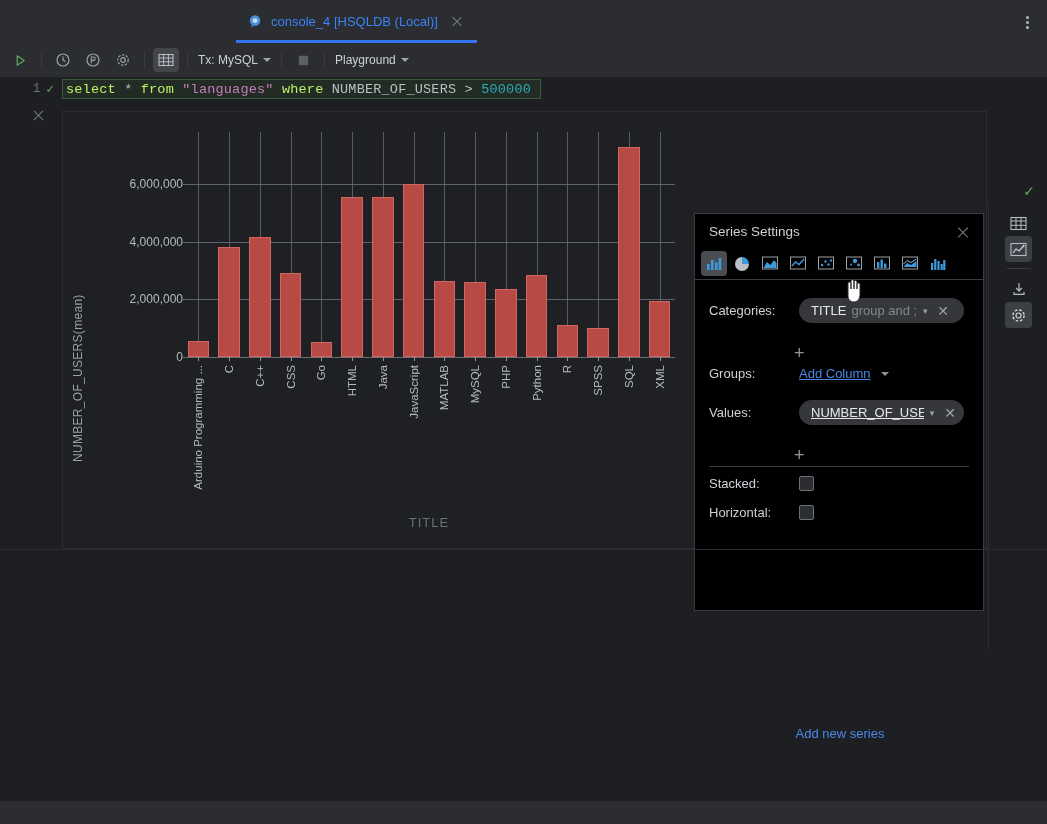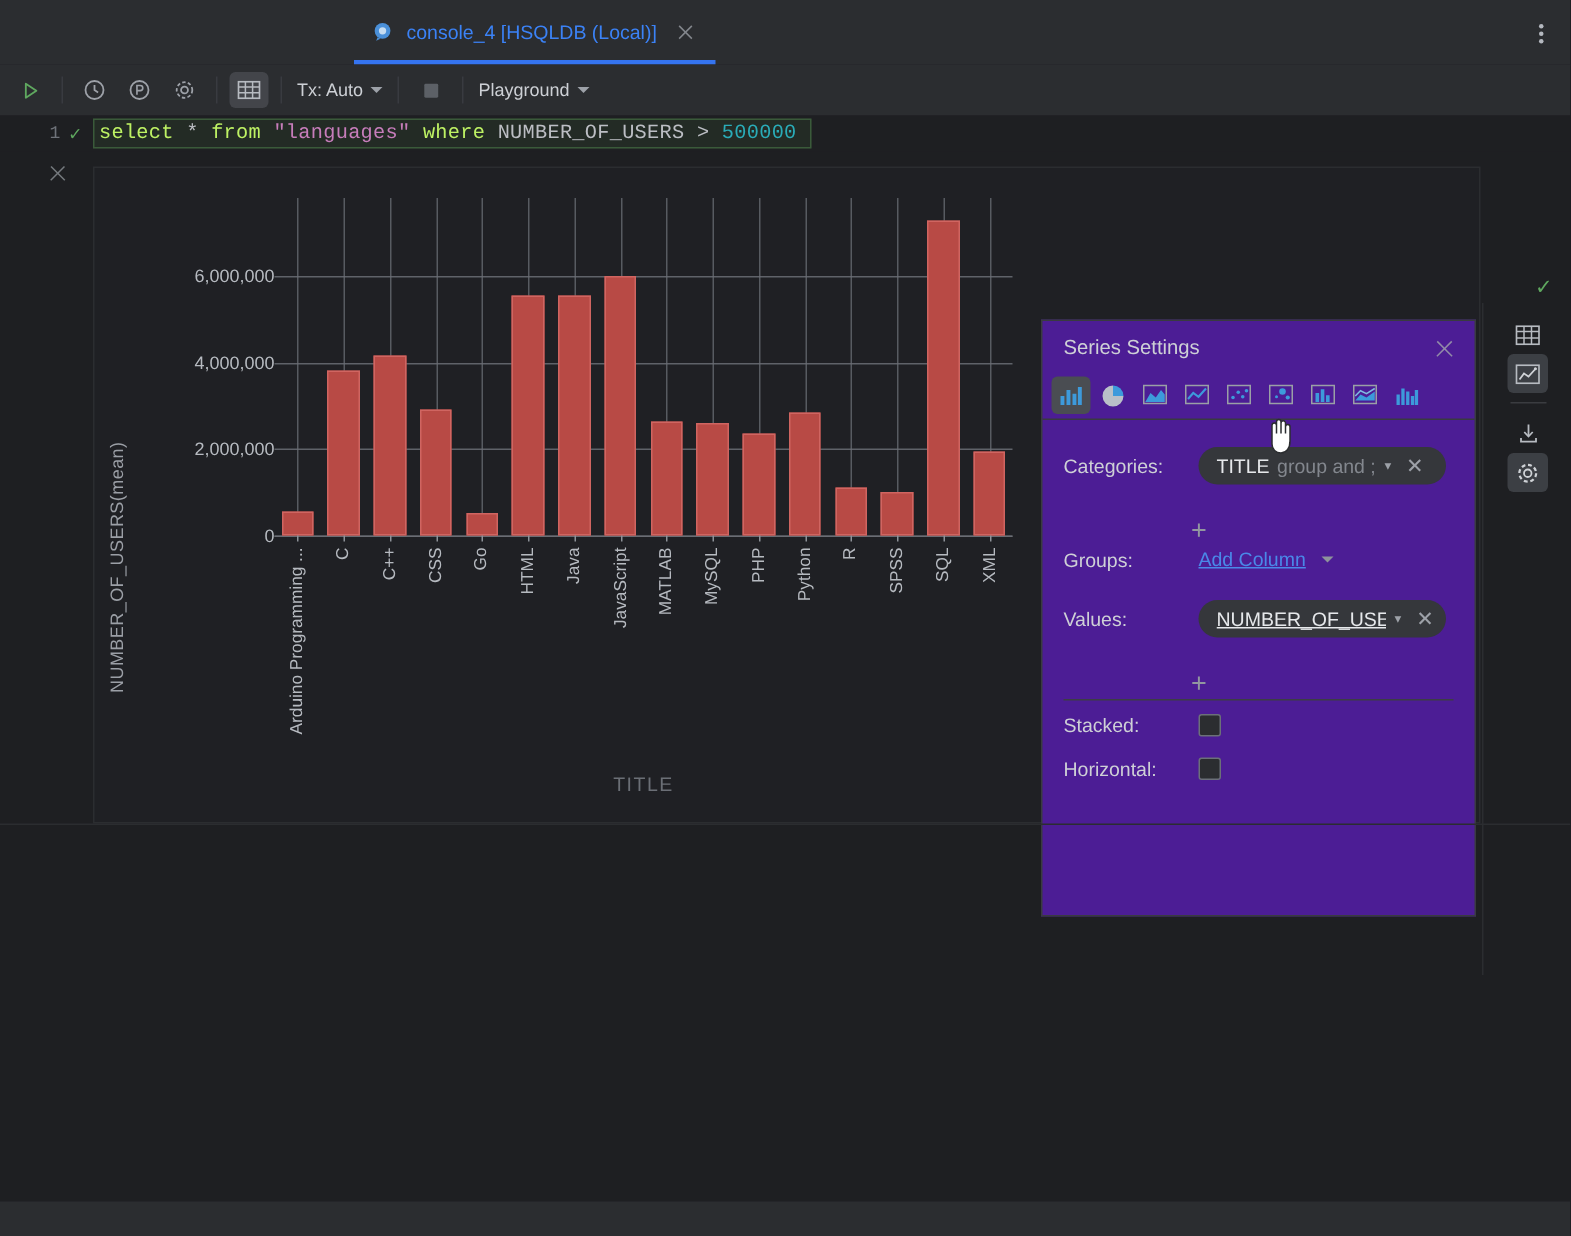--- a/index.html
+++ b/index.html
@@ -74,21 +74,21 @@
   .grid-h{position:absolute;height:1px;background:#6b6f76;opacity:.85;}
   .grid-v{position:absolute;width:1px;background:#6b6f76;opacity:.75;}
   .bar{position:absolute;background:#b84a45;border:1px solid #d06561;box-sizing:border-box;}
   .xtick{position:absolute;font-size:11.5px;color:#b6bac0;white-space:nowrap;
          writing-mode:vertical-rl;transform:rotate(180deg);}
   .tickmark{position:absolute;width:1px;height:4px;background:#8d9198;}
   .xtitle{position:absolute;width:100%;text-align:center;font-size:13px;color:#6b6f76;
           letter-spacing:1px;}
 
   
-  .panel{position:absolute;left:694px;top:112px;width:290px;height:398px;background:#4c1d95;
+  .panel{position:absolute;left:694px;top:112px;width:290px;height:398px;background:#000000;
          border:1px solid #393b40;box-sizing:border-box;}
   .ptitle{position:absolute;left:14px;top:10px;font-size:13.5px;color:#ced0d6;}
   .pclose{position:absolute;right:12px;top:11px;width:15px;height:15px;opacity:.8;}
   .pclose::before,.pclose::after{content:"";position:absolute;left:0;top:7px;width:14px;height:1.3px;
         background:#a3a7ad;}
   .pclose::before{transform:rotate(45deg);} .pclose::after{transform:rotate(-45deg);}
   .typerow{position:absolute;left:0;top:33px;width:288px;height:33px;display:flex;align-items:center;
            padding-left:6px;box-sizing:border-box;gap:2px;border-bottom:1px solid #393b40;}
   .cticon{width:26px;height:25px;display:flex;align-items:center;justify-content:center;border-radius:4px;}
   .cticon.sel{background:#4a4d52;}
@@ -177,21 +177,21 @@
       <svg width="16" height="14" viewBox="0 0 16 14">
           <rect x="1" y="1.5" width="14" height="11" fill="none" stroke="#b7bbc1" stroke-width="1.1"></rect>
           <line x1="1" y1="5" x2="15" y2="5" stroke="#b7bbc1" stroke-width="1"></line>
           <line x1="1" y1="8.8" x2="15" y2="8.8" stroke="#b7bbc1" stroke-width="1"></line>
           <line x1="5.6" y1="1.5" x2="5.6" y2="12.5" stroke="#b7bbc1" stroke-width="1"></line>
           <line x1="10.4" y1="1.5" x2="10.4" y2="12.5" stroke="#b7bbc1" stroke-width="1"></line>
         </svg>
     </div>
     <div class="tsep"></div>
     <div class="tlabel">
-      <span>Tx: Auto</span>
+      <span>Tx: MySQL</span>
       <span class="chev"></span>
     </div>
     <div class="tsep"></div>
     <div class="tbtn">
       <svg width="13" height="13" viewBox="0 0 14 14">
           <rect x="2" y="2" width="10" height="10" rx="1" fill="#5c6066"></rect>
         </svg>
     </div>
     <div class="tsep"></div>
     <div class="tlabel">
@@ -413,20 +413,23 @@
 
       <div class="frow" style="left:14px;top:262px;">
         <span class="flab" style="width:90px;">Stacked:</span>
         <span class="cbox"></span>
       </div>
       <div class="frow" style="left:14px;top:291px;">
         <span class="flab" style="width:90px;">Horizontal:</span>
         <span class="cbox"></span>
       </div>
 
+      <div class="addnew">
+        <span class="link" style="text-decoration:none;">Add new series</span>
+      </div>
     </div>
 
     <div class="edge">
       <div class="ebtn" style="top:8px;">
         <svg width="17" height="15" viewBox="0 0 17 15">
             <rect x="1" y="1.5" width="15" height="12" fill="none" stroke="#b7bbc1" stroke-width="1.1"></rect>
             <line x1="1" y1="5" x2="16" y2="5" stroke="#b7bbc1" stroke-width="1"></line>
             <line x1="1" y1="9.3" x2="16" y2="9.3" stroke="#b7bbc1" stroke-width="1"></line>
             <line x1="6" y1="1.5" x2="6" y2="13.5" stroke="#b7bbc1" stroke-width="1"></line>
             <line x1="11" y1="1.5" x2="11" y2="13.5" stroke="#b7bbc1" stroke-width="1"></line>

